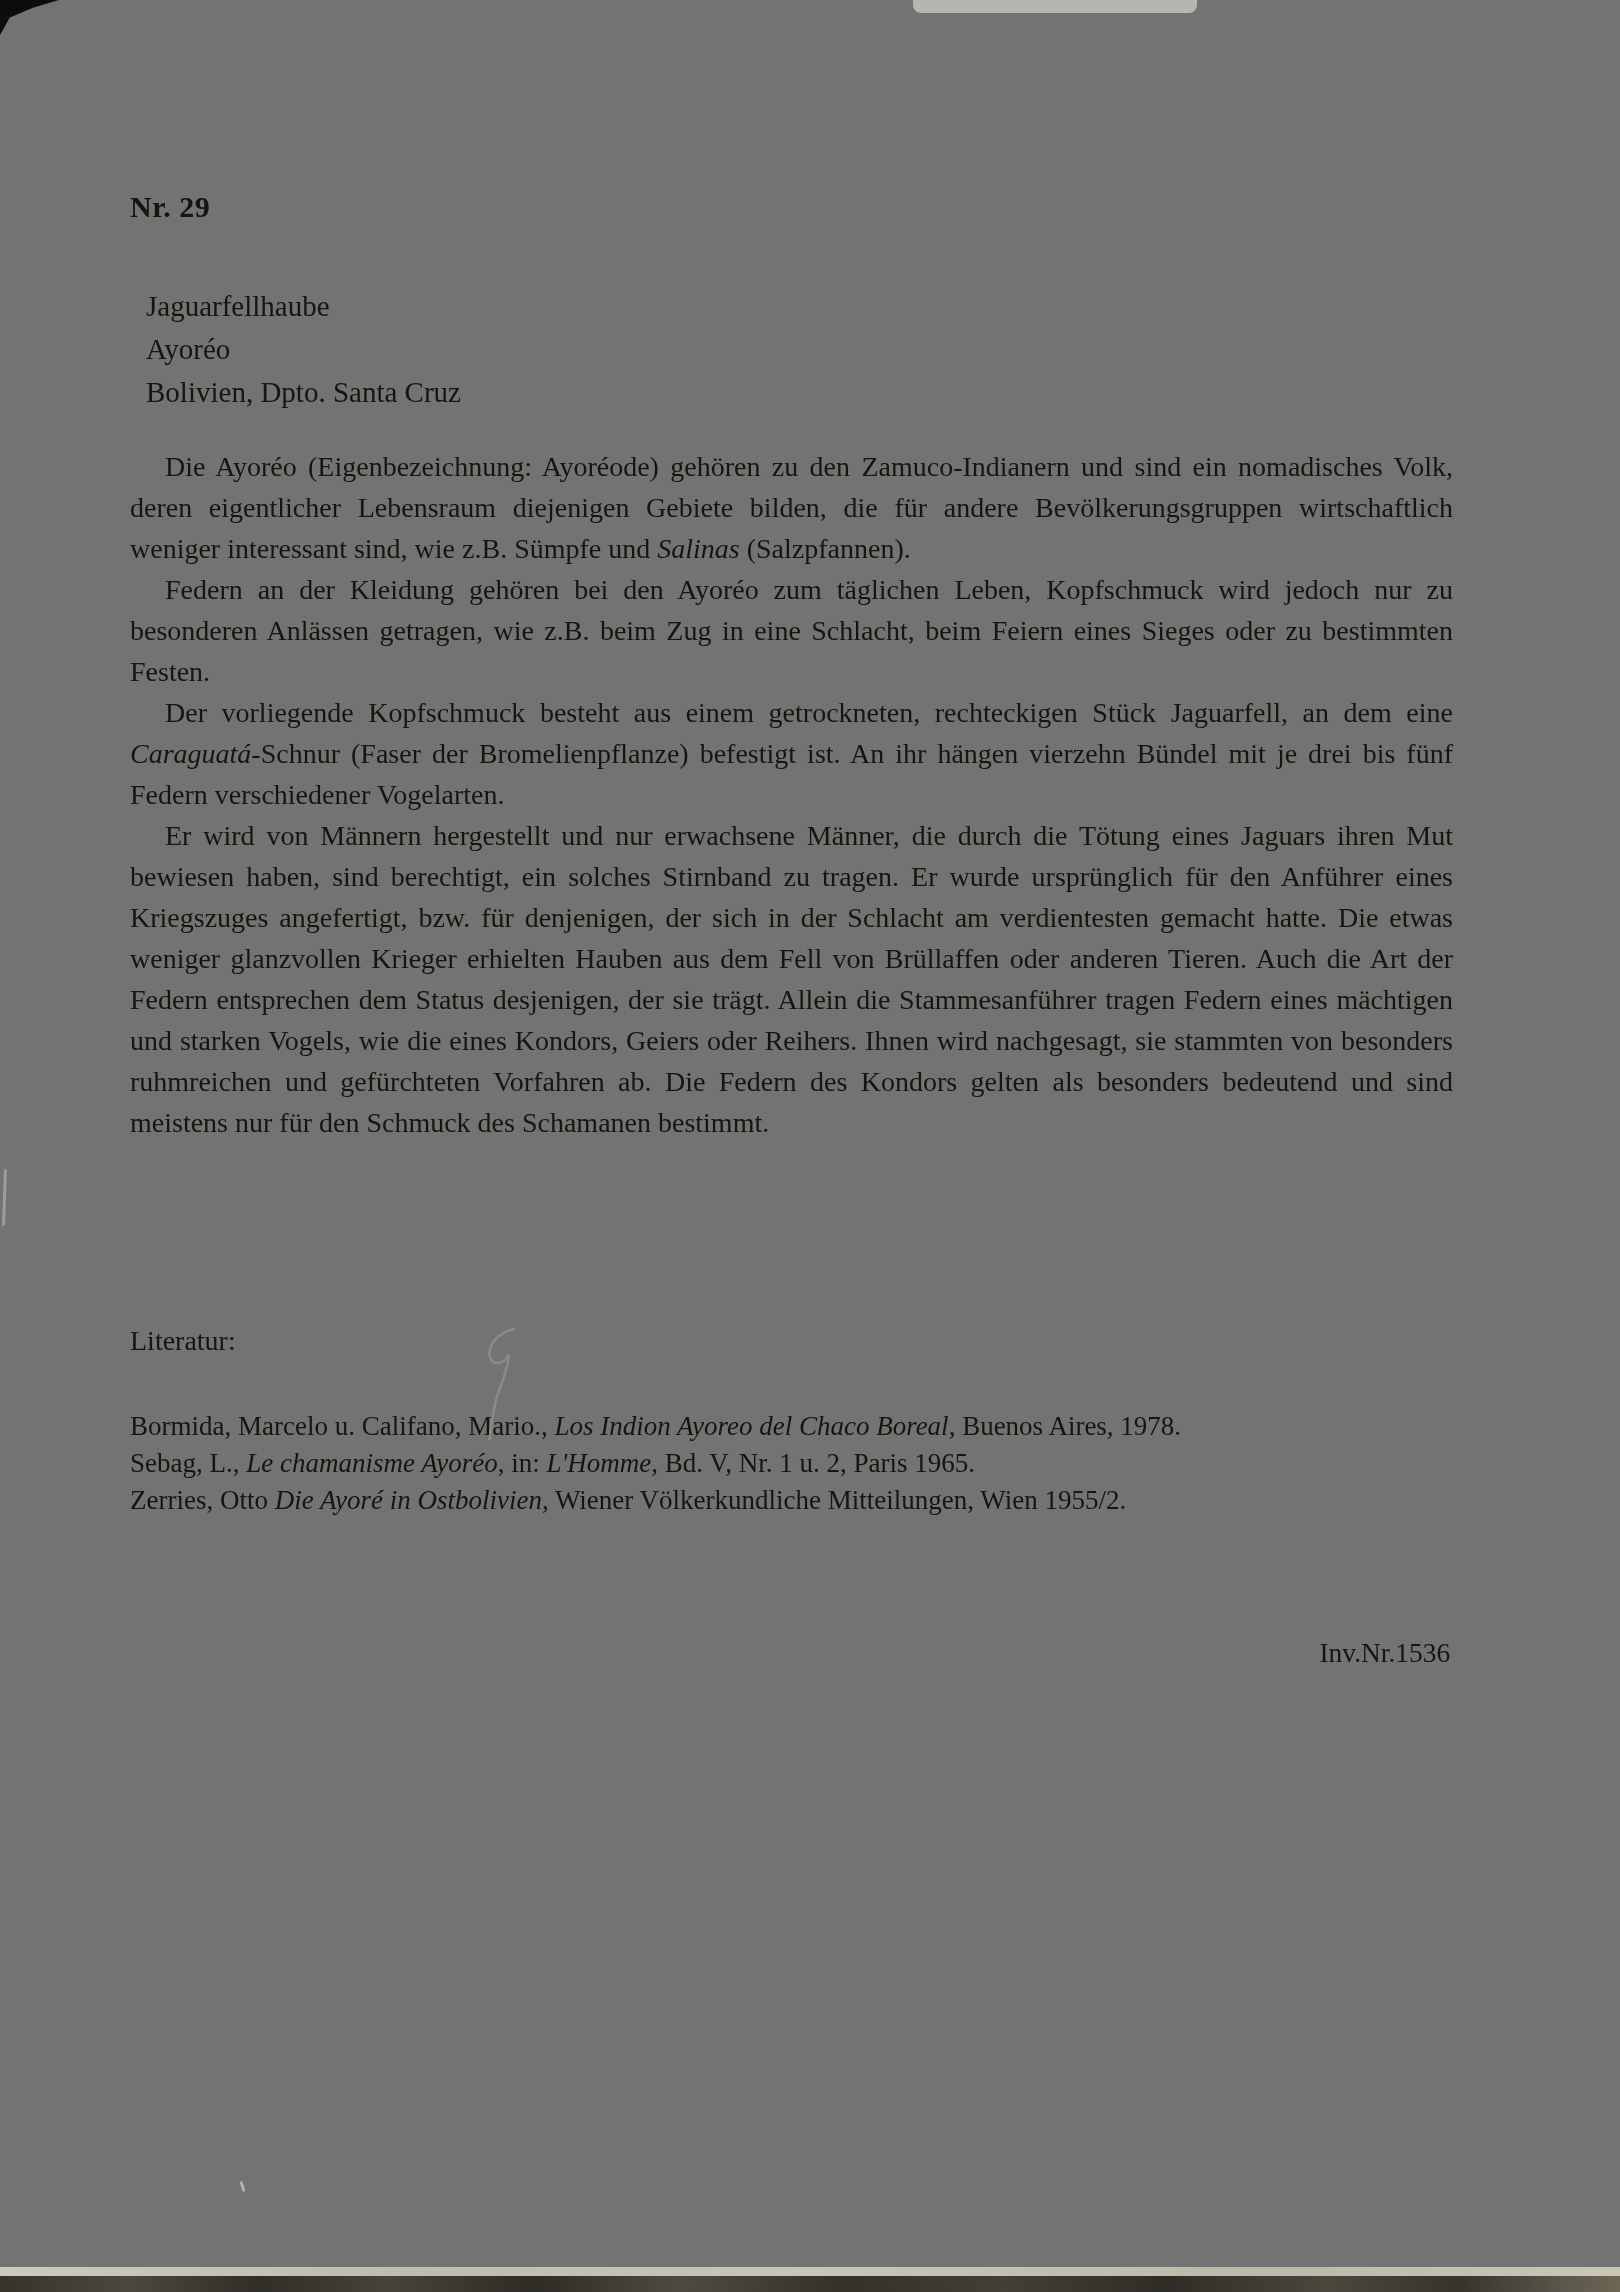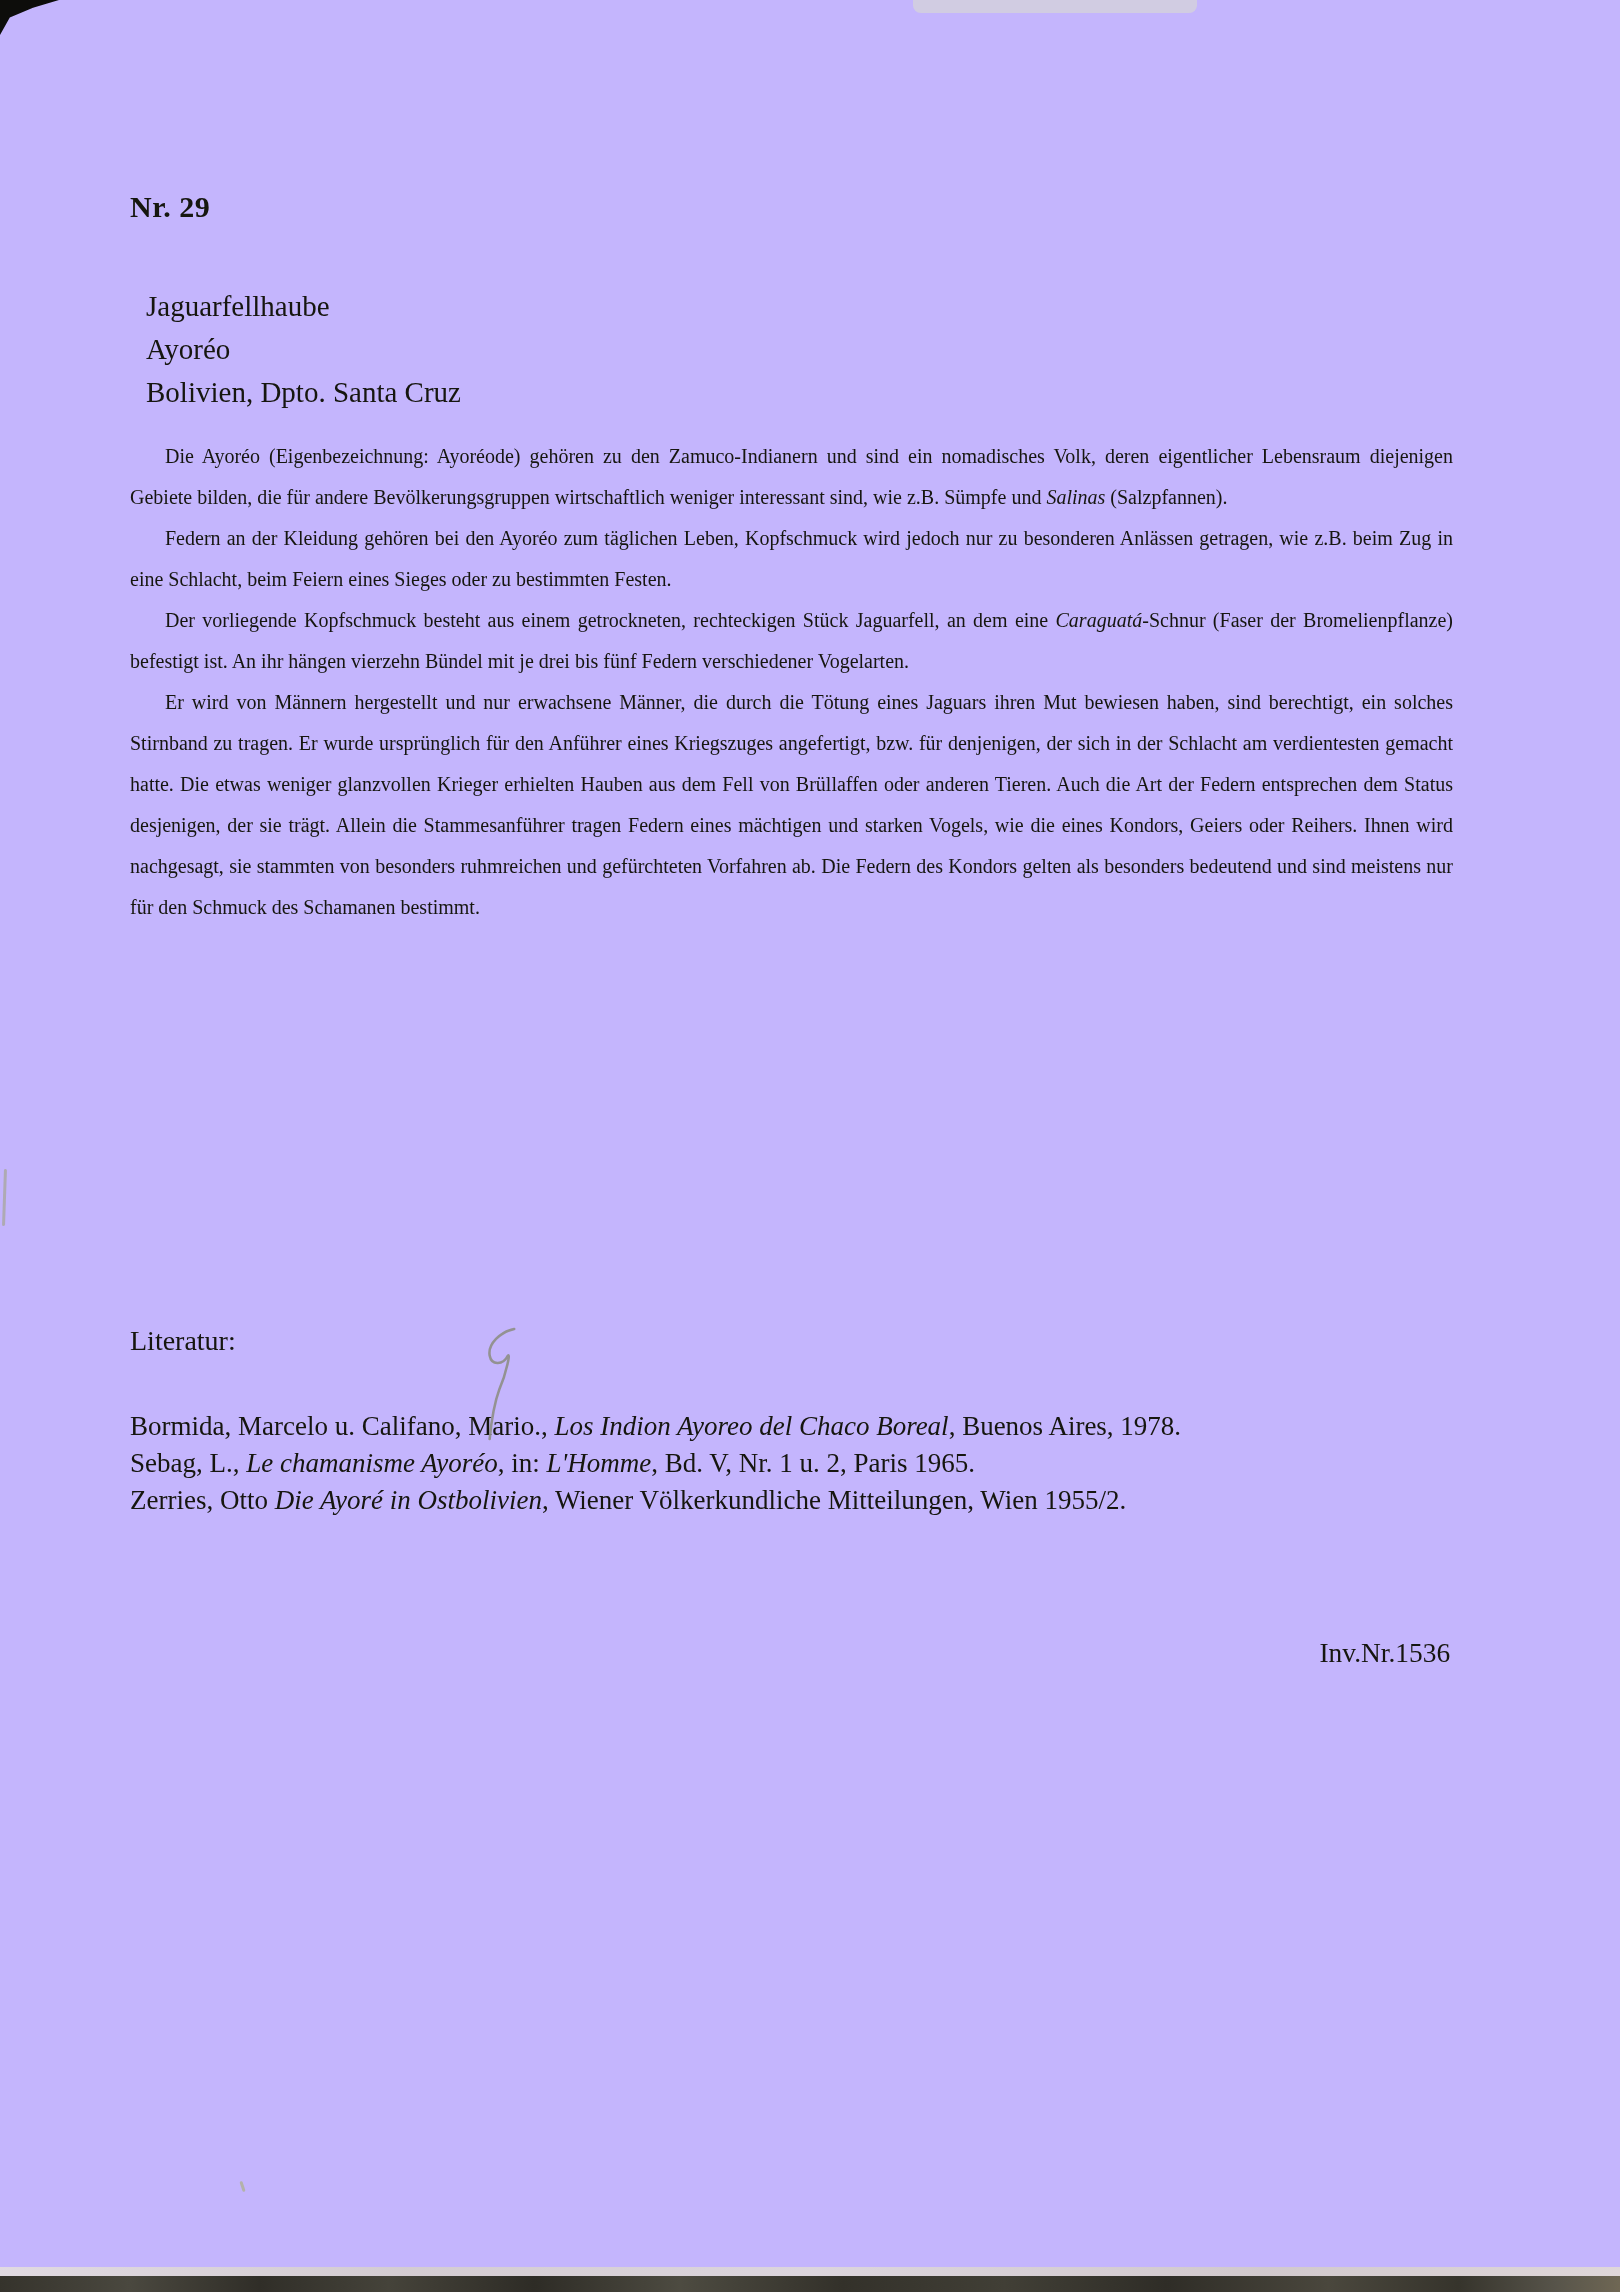--- a/index.html
+++ b/index.html
@@ -1,41 +1,41 @@
 <!DOCTYPE html>
 <html><head>
 <meta charset="utf-8">
 <style>
   html, body { margin:0; padding:0; }
   .page {
     position:relative;
     width:1620px; height:2293px;
-    background:#c4b5fd;
+    background:#737373;
     overflow:hidden;
     font-family:"Liberation Serif", serif;
     color:#16160f;
   }
   .column {
     position:absolute;
     left:130px; top:0;
     width:1323px; height:100%;
   }
   .nr {
     position:absolute; top:190px; left:0;
     font-size:30px; font-weight:bold;
     letter-spacing:0.5px;
   }
   .title-block {
     position:absolute; top:285px; left:0;
     font-size:29px; line-height:43px;margin-left:16px;
   }
   .body-text {
-    position:absolute; top:436px; left:0;
+    position:absolute; top:446px; left:0;
     width:100%;
-    font-size:20px; line-height:41px;
+    font-size:28px; line-height:41px;
     text-align:justify;
   }
   .body-text p { margin:0; text-indent:35px; }
   .lit-label {
     position:absolute; top:1325px; left:0;
     font-size:28px;
   }
   .bibliography {
     position:absolute; top:1408px; left:0;
     width:100%;

